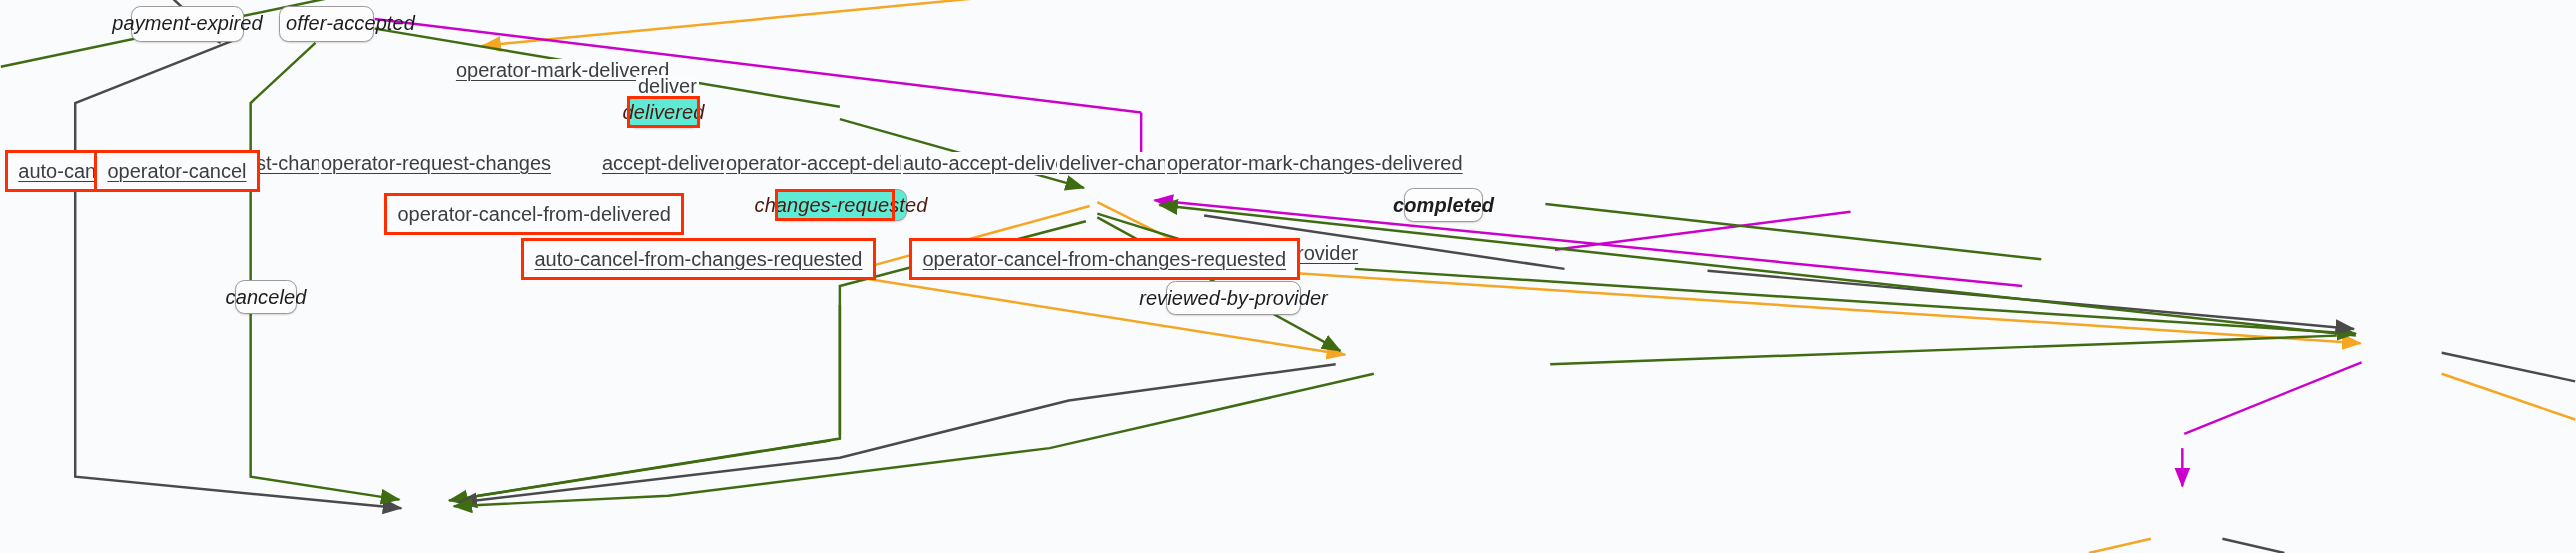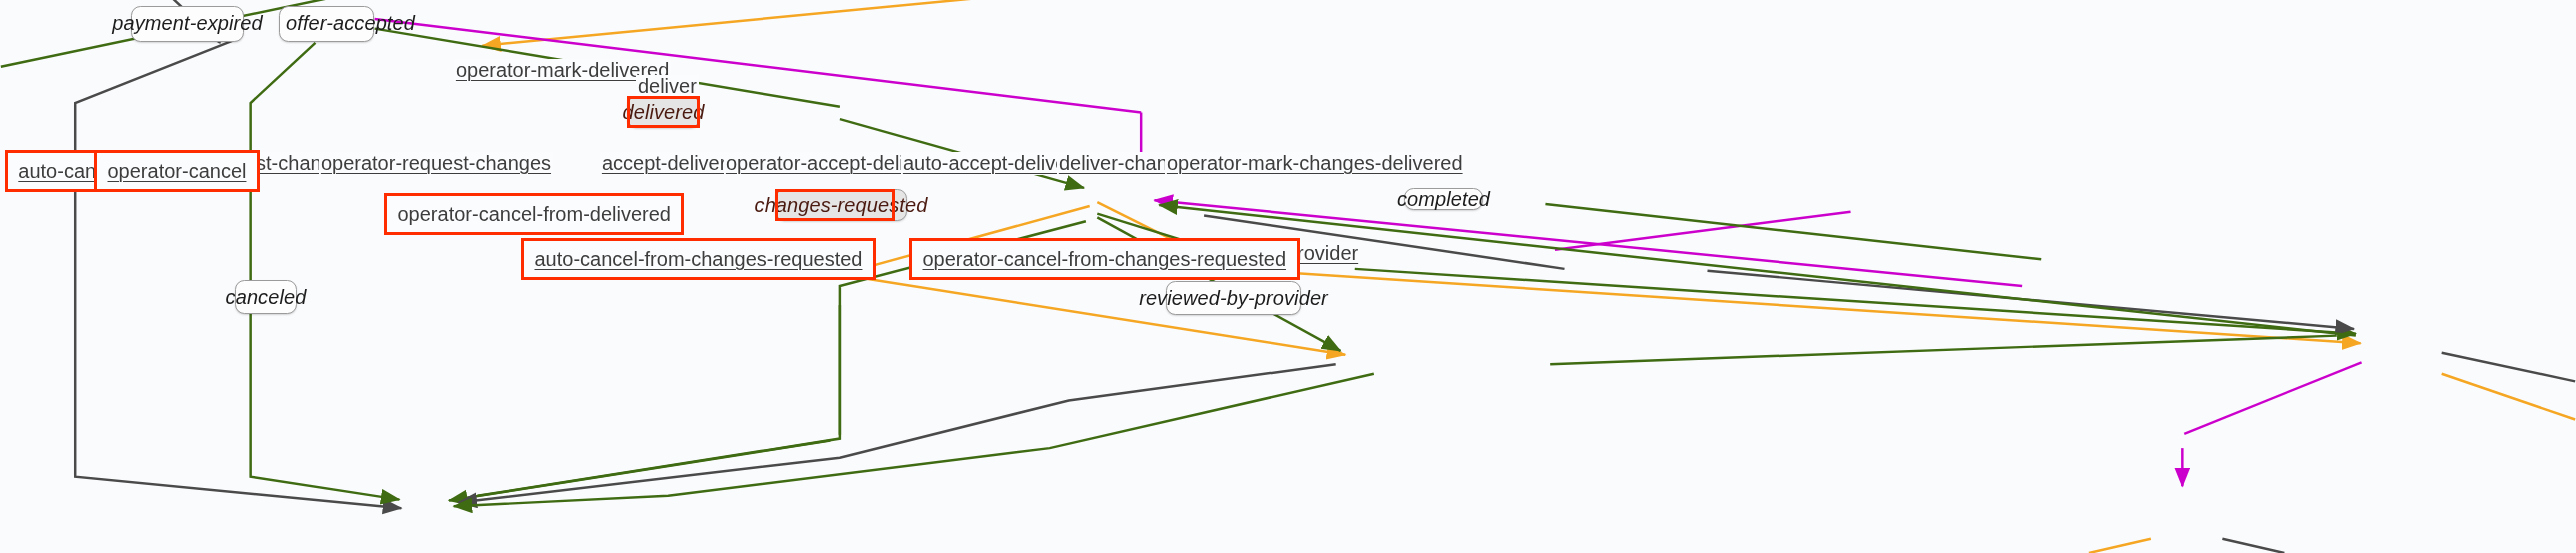--- a/index.html
+++ b/index.html
@@ -24,21 +24,21 @@
     letter-spacing:0.1px;
     z-index:5;
   }
   .node.plain{
     background:#fdfdfe;
     border:1.5px solid #9b9b9b;
     color:#1d1d1d;
     box-shadow:0 1px 1.9px rgba(0,0,0,.16);
   }
   .node.active{
-    background:#e5e5e5;
+    background:#5eead4;
     border:1.5px solid #a0a0a0;
     color:#4a1a10;
     box-shadow:0 1px 1.9px rgba(0,0,0,.16);
     font-style:italic;
   }
   
   .hl{
     position:absolute;
     box-sizing:border-box;
     border:3.3px solid #ff2d00;
@@ -145,21 +145,21 @@
       </div>
       <div class="node plain" style="left: 279px; top: 5.7px; width: 95px; height: 36px; font-size: 20px; padding-left: 48px;">
         <span>offer-accepted</span>
       </div>
       <div class="node active" style="left: 627px; top: 96px; width: 73px; height: 32px; font-size: 20px;">
         <span>delivered</span>
       </div>
       <div class="node active" style="left: 775px; top: 189px; width: 132px; height: 32px; font-size: 20px;">
         <span>changes-requested</span>
       </div>
-      <div class="node plain" style="left: 1404px; top: 188px; width: 79px; height: 22px; font-size: 20px;">
+      <div class="node plain" style="left: 1404px; top: 188px; width: 79px; height: 34px; font-size: 20px; font-weight: bold;">
         <span>completed</span>
       </div>
       <div class="node plain" style="left: 235px; top: 280px; width: 62px; height: 34px; font-size: 20px;">
         <span>canceled</span>
       </div>
       <div class="node plain" style="left: 1166px; top: 281px; width: 135px; height: 34px; font-size: 20px; align-items: center;">
         <span>reviewed-by-provider</span>
       </div>
     </div>
 

